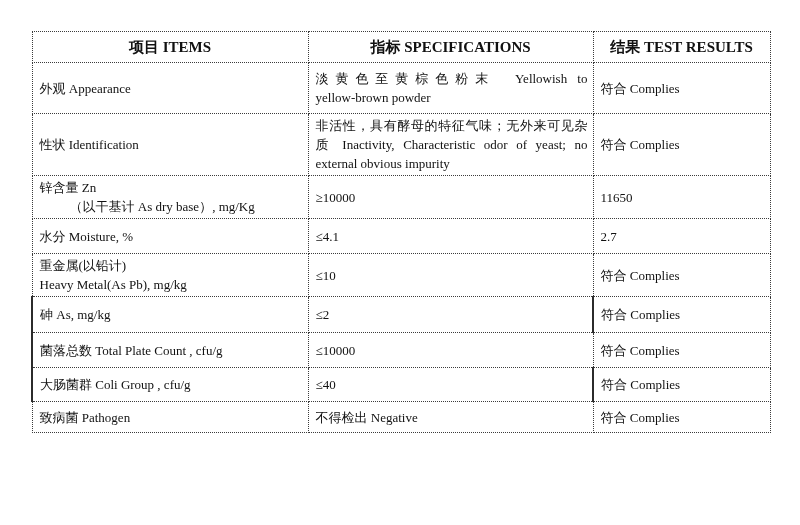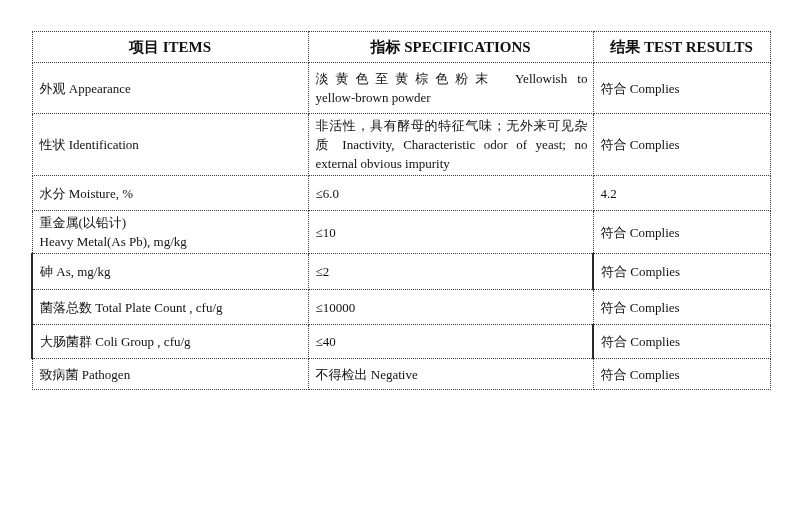--- a/index.html
+++ b/index.html
@@ -104,30 +104,40 @@
           <span class="line">性状 Identification</span>
         </td>
         <td class="col-spec">
           <span class="line justify">非活性，具有酵母的特征气味；无外来可见杂</span>
           <span class="line justify">质 Inactivity, Characteristic odor of yeast; no</span>
           <span class="line">external obvious impurity</span>
         </td>
         <td class="col-result">符合 Complies</td>
       </tr>
 
+      <tr class="row-3">
+        <td class="col-item">
+          <span class="line">锌含量 Zn</span>
+          <span class="line indent">（以干基计 As dry base）, mg/Kg</span>
+        </td>
+        <td class="col-spec">
+          <span class="line">≥10000</span>
+        </td>
+        <td class="col-result">11650</td>
+      </tr>
 
 
       <tr class="row-5">
         <td class="col-item">
           <span class="line">水分 Moisture, %</span>
         </td>
         <td class="col-spec">
-          <span class="line">≤6.0</span>
+          <span class="line">≤4.1</span>
         </td>
-        <td class="col-result">4.2</td>
+        <td class="col-result">2.7</td>
       </tr>
 
 
       <tr class="row-7">
         <td class="col-item">
           <span class="line">重金属(以铅计)</span>
           <span class="line">Heavy Metal(As Pb), mg/kg</span>
         </td>
         <td class="col-spec">
           <span class="line">≤10</span>

